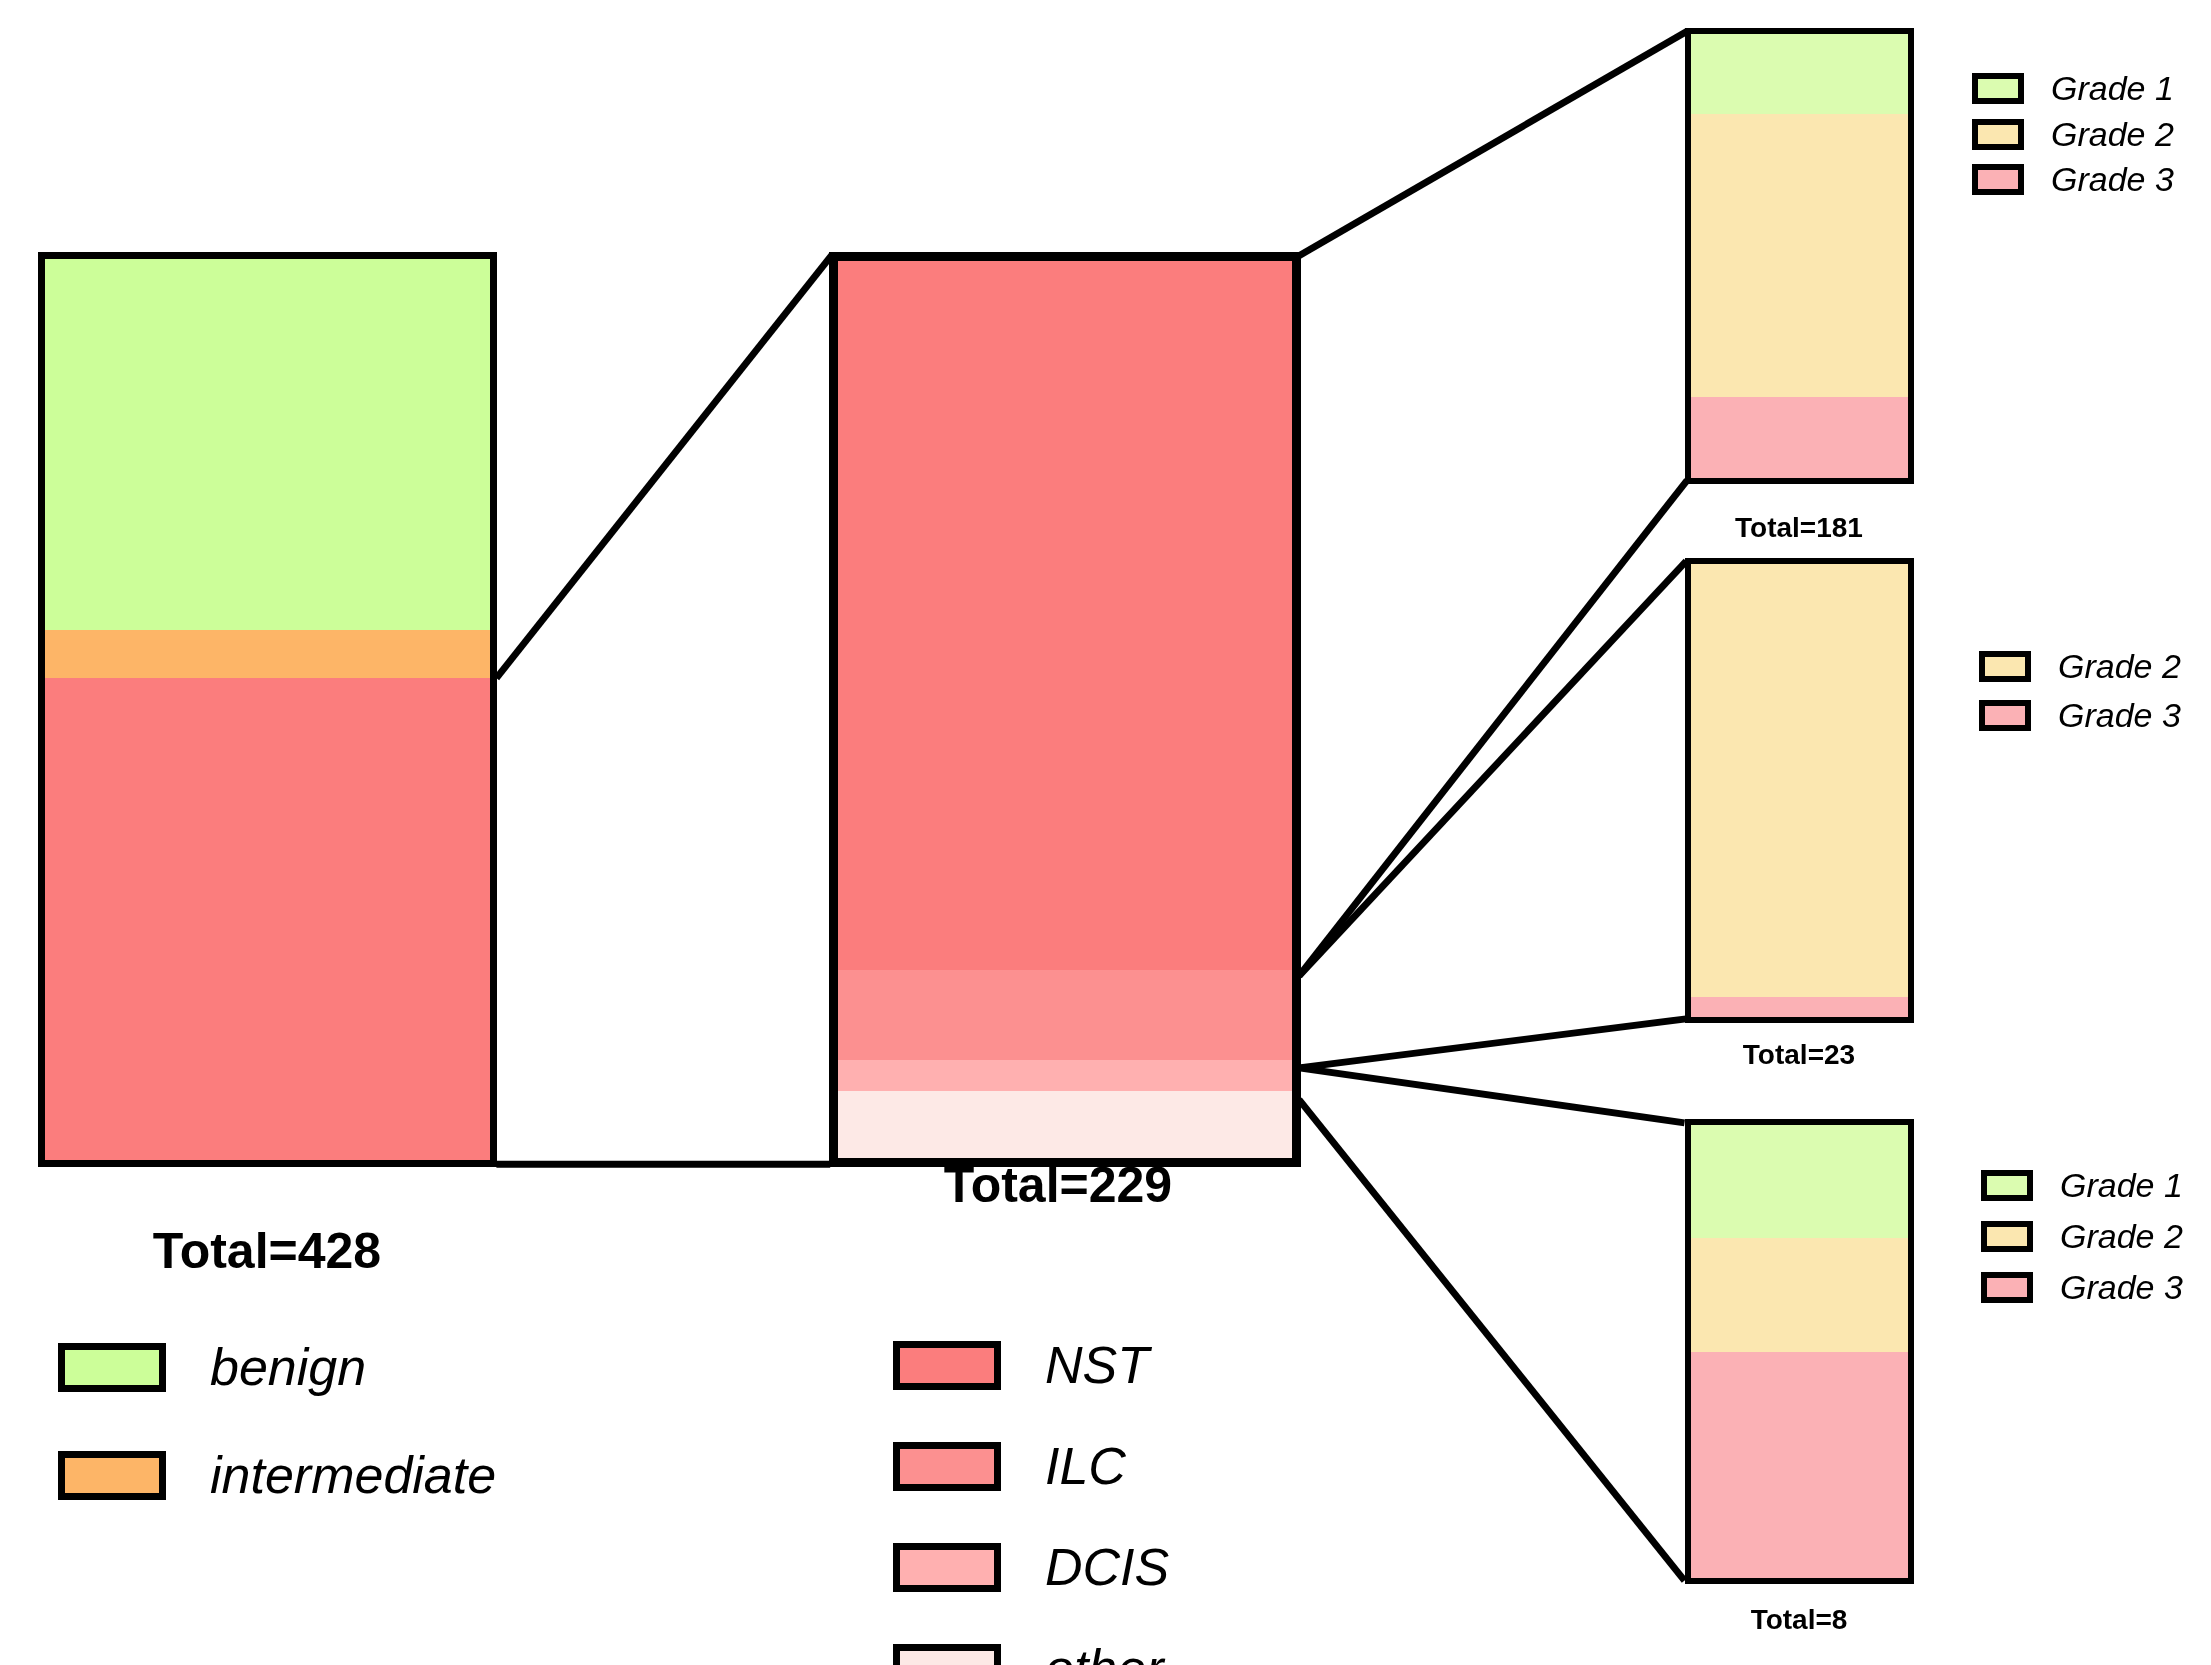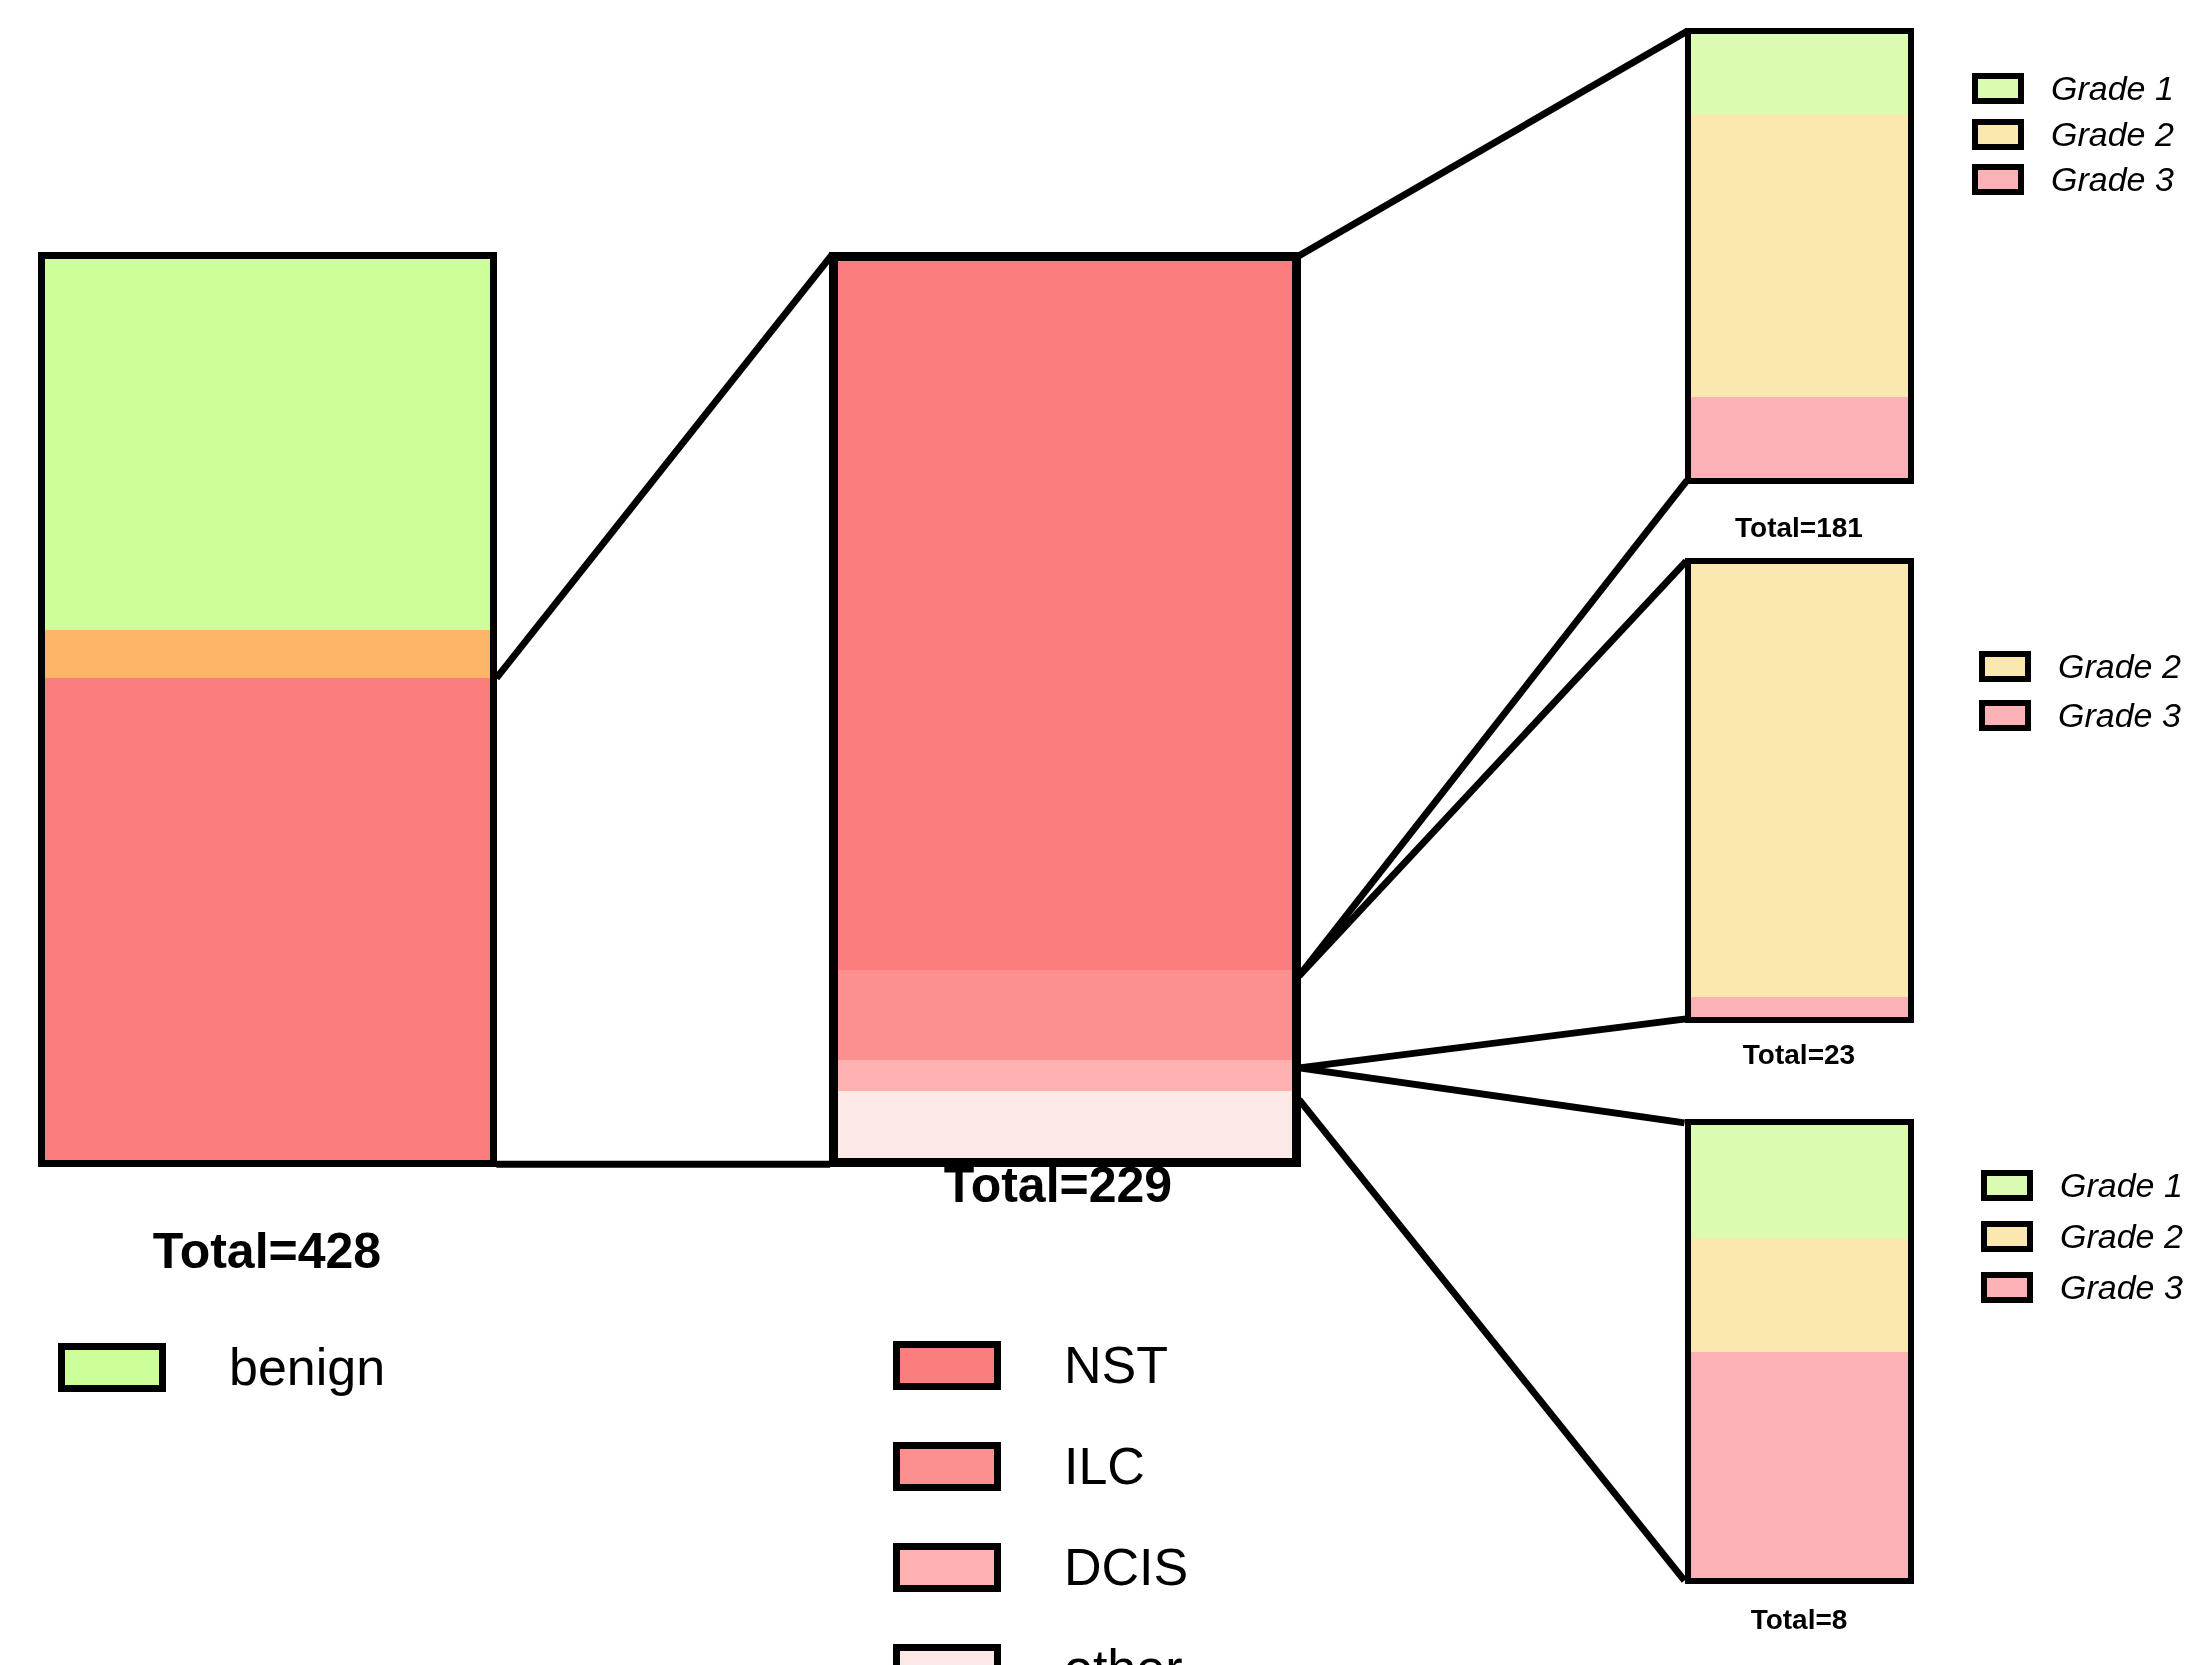--- a/index.html
+++ b/index.html
@@ -36,21 +36,21 @@
   .legend { position: absolute; }
   .legend-row { display: flex; align-items: center; }
   .legend--big .legend-row { margin-bottom: 59px; }
   .legend--big.legend--pitch60 .legend-row { margin-bottom: 52px; }
   .legend--big .swatch {
     width: 108px; height: 49px;
     box-sizing: border-box; border: 7.7px solid #000;
     flex: 0 0 auto;
   }
   .legend--big .legend-text {
-    margin-left: 63px; font-size: 52px; line-height: 49px; white-space: nowrap;
+    margin-left: 44px; font-size: 52px; line-height: 49px; white-space: nowrap; font-style: italic;
   }
   .legend--small .legend-row { margin-bottom: 14.6px; }
   .legend--small.legend--pitch21 .legend-row { margin-bottom: 18px; }
   .legend--small.legend--pitch23 .legend-row { margin-bottom: 20px; }
   .legend--small .swatch {
     width: 52px; height: 31px;
     box-sizing: border-box; border: 6px solid #000;
     flex: 0 0 auto;
   }
   .legend--small .legend-text {
@@ -107,20 +107,24 @@
   <div class="total-label total--big" style="left:1058px; top:1159px;">Total=229</div>
   <div class="total-label total--small" style="left:1799px; top:513px;">Total=181</div>
   <div class="total-label total--small" style="left:1799px; top:1040px;">Total=23</div>
   <div class="total-label total--small" style="left:1799px; top:1605px;">Total=8</div>
 
   <div class="legend legend--big" style="left:58px; top:1343px;">
       <div class="legend-row">
         <span class="swatch" style="background: rgb(204, 254, 153);"></span>
         <span class="legend-text">benign</span>
       </div>
+      <div class="legend-row">
+        <span class="swatch" style="background: rgb(253, 181, 103);"></span>
+        <span class="legend-text">intermediate</span>
+      </div>
     </div>
 
   <div class="legend legend--big legend--pitch60" style="left:893px; top:1341px;">
       <div class="legend-row">
         <span class="swatch" style="background: rgb(251, 125, 125);"></span>
         <span class="legend-text">NST</span>
       </div>
       <div class="legend-row">
         <span class="swatch" style="background: rgb(252, 144, 144);"></span>
         <span class="legend-text">ILC</span>

